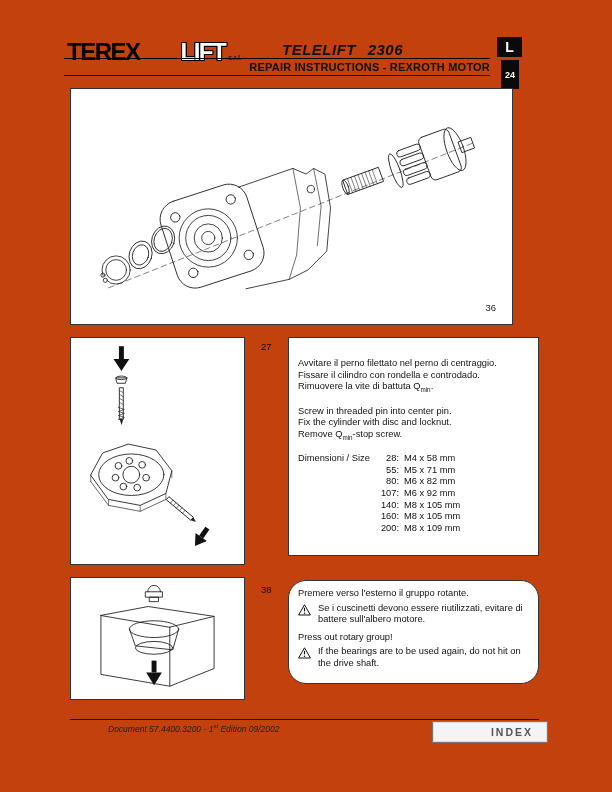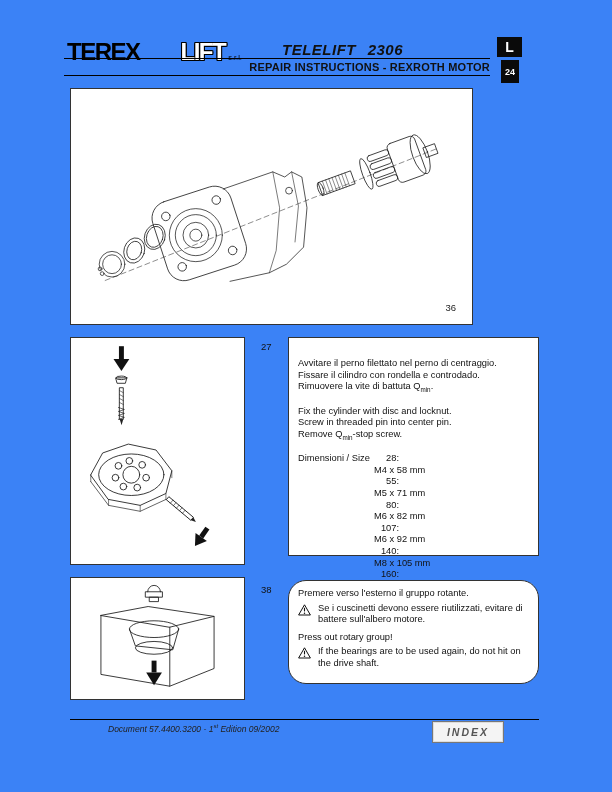--- a/index.html
+++ b/index.html
@@ -1,70 +1,70 @@
 <!DOCTYPE html>
 <html><head>
 <meta charset="utf-8">
 <style>
   html,body{margin:0;padding:0;background:#fff;}
-  .page{position:relative;width:612px;height:792px;background:#3b82f6;overflow:hidden;
+  .page{position:relative;width:612px;height:792px;background:#c2410c;overflow:hidden;
         font-family:"Liberation Sans", sans-serif;color:#111;}
 
   
   .logo{position:absolute;left:67px;top:38px;display:flex;align-items:baseline;white-space:nowrap;}
   .logo-terex{font-size:24px;font-weight:800;letter-spacing:-1.5px;color:#000;}
   .logo-lift{font-size:24px;font-weight:800;letter-spacing:-1.5px;color:#fff;
              text-shadow:-1px 0 #000,1px 0 #000,0 -1px #000,0 1px #000,
                          -1px -1px #000,1px -1px #000,-1px 1px #000,1px 1px #000;margin-left:41px;}
   .logo-srl{font-size:7.5px;letter-spacing:0;margin-left:3px;color:#000;}
   .hdr-title{position:absolute;left:195px;top:41px;width:295px;text-align:center;
              font-size:15px;font-weight:bold;font-style:italic;word-spacing:7px;letter-spacing:.5px;}
   .hdr-rule1{position:absolute;left:64px;top:58px;width:426px;border-top:1.6px solid #000;}
   .hdr-subtitle{position:absolute;left:195px;top:61px;width:295px;text-align:right;
                 font-size:11px;font-weight:bold;letter-spacing:.2px;}
   .hdr-rule2{position:absolute;left:64px;top:75px;width:426px;border-top:1.6px solid #000;}
   .badge{position:absolute;background:#0a0a0a;color:#fff;display:flex;align-items:center;
          justify-content:center;font-weight:bold;}
   .badge-letter{left:497px;top:37px;width:25px;height:20px;font-size:14px;}
-  .badge-number{left:501px;top:60px;width:18px;height:23px;font-size:9px;}
+  .badge-number{left:501px;top:60px;width:18px;height:29px;font-size:9px;}
 
   
   .frame{position:absolute;border:1px solid #333;background:#fff;box-sizing:border-box;}
-  .fig36{left:70px;top:88px;width:403px;height:237px;}
+  .fig36{left:70px;top:88px;width:443px;height:237px;}
   .fig37{left:70px;top:337px;width:175px;height:228px;}
   .fig38{left:70px;top:577px;width:175px;height:123px;}
   .txt37{left:288px;top:337px;width:251px;height:219px;padding:20px 9px;font-size:9.3px;line-height:11.6px;}
   .txt38{left:288px;top:580px;width:251px;height:104px;padding:7px 9px;font-size:9.3px;line-height:11.6px;border-radius:18px;}
   .figsvg{position:absolute;left:0;top:0;width:100%;height:100%;}
   .fig-num{position:absolute;right:16px;bottom:11px;font-size:9.5px;color:#222;}
   .step-num{position:absolute;font-size:9.5px;color:#111;}
   .num37{left:261px;top:341px;}
   .num38{left:261px;top:584px;}
 
   .txt37 p,.txt38 p{margin:0;}
   .vgap{height:10px;}
   sub{font-size:6.3px;}
   sup{font-size:6px;}
 
   .dims{display:flex;}
   .dims-label{width:76px;flex-shrink:0;}
-  .dim-row{display:flex;flex-direction:column;}
+  .dim-row{display:flex;}
   .dim-size{width:25px;text-align:right;margin-right:5px;flex-shrink:0;}
 
   .warn-row{display:flex;margin-top:3px;}
   .warn-ico{flex-shrink:0;width:13px;margin-right:7px;padding-top:1px;}
   .warn-text{flex:1;}
 
   
   .ft-rule{position:absolute;left:70px;top:719px;width:469px;border-top:1px solid #000;}
   .ft-doc{position:absolute;left:108px;top:723px;font-size:8.5px;font-style:italic;color:#222;white-space:nowrap;}
   .index-btn{position:absolute;left:432px;top:721px;width:70px;height:20px;background:#f4f4f4;
              border:1px solid #777;box-shadow:inset 0 0 0 1px #ddd;color:#555;
              display:flex;align-items:center;justify-content:center;
-             font-size:10.5px;font-weight:bold;font-style:italic;letter-spacing:2px;cursor:pointer;}
+             font-size:10.5px;font-weight:bold;letter-spacing:2px;cursor:pointer;padding-left:44px;}
 </style>
 </head>
 <body>
 
 <div class="page">
 
   <div class="logo">
     <span class="logo-terex">TEREX</span>
       <span class="logo-lift">LIFT</span>
     <span class="logo-srl">s.r.l.</span>
@@ -191,22 +191,22 @@
     </svg>
   </div>
 
   <div class="step-num num37">27</div>
 
   <div class="frame txt37">
     <p>Avvitare il perno filettato nel perno di centraggio.</p>
     <p>Fissare il cilindro con rondella e controdado.</p>
     <p><span>Rimuovere la vite di battuta Q</span><sub>min</sub><span>.</span></p>
     <div class="vgap"></div>
+    <p>Screw in threaded pin into center pin.</p>
     <p>Fix the cylinder with disc and locknut.</p>
-    <p>Screw in threaded pin into center pin.</p>
     <p><span>Remove Q</span><sub>min</sub><span>-stop screw.</span></p>
     <div class="vgap"></div>
     <div class="dims">
       <span class="dims-label">Dimensioni / Size</span>
       <div class="dims-col">
         <div class="dim-row">
             <span class="dim-size">28:</span>
             <span class="dim-val">M4 x 58 mm</span>
           </div>
         <div class="dim-row">

